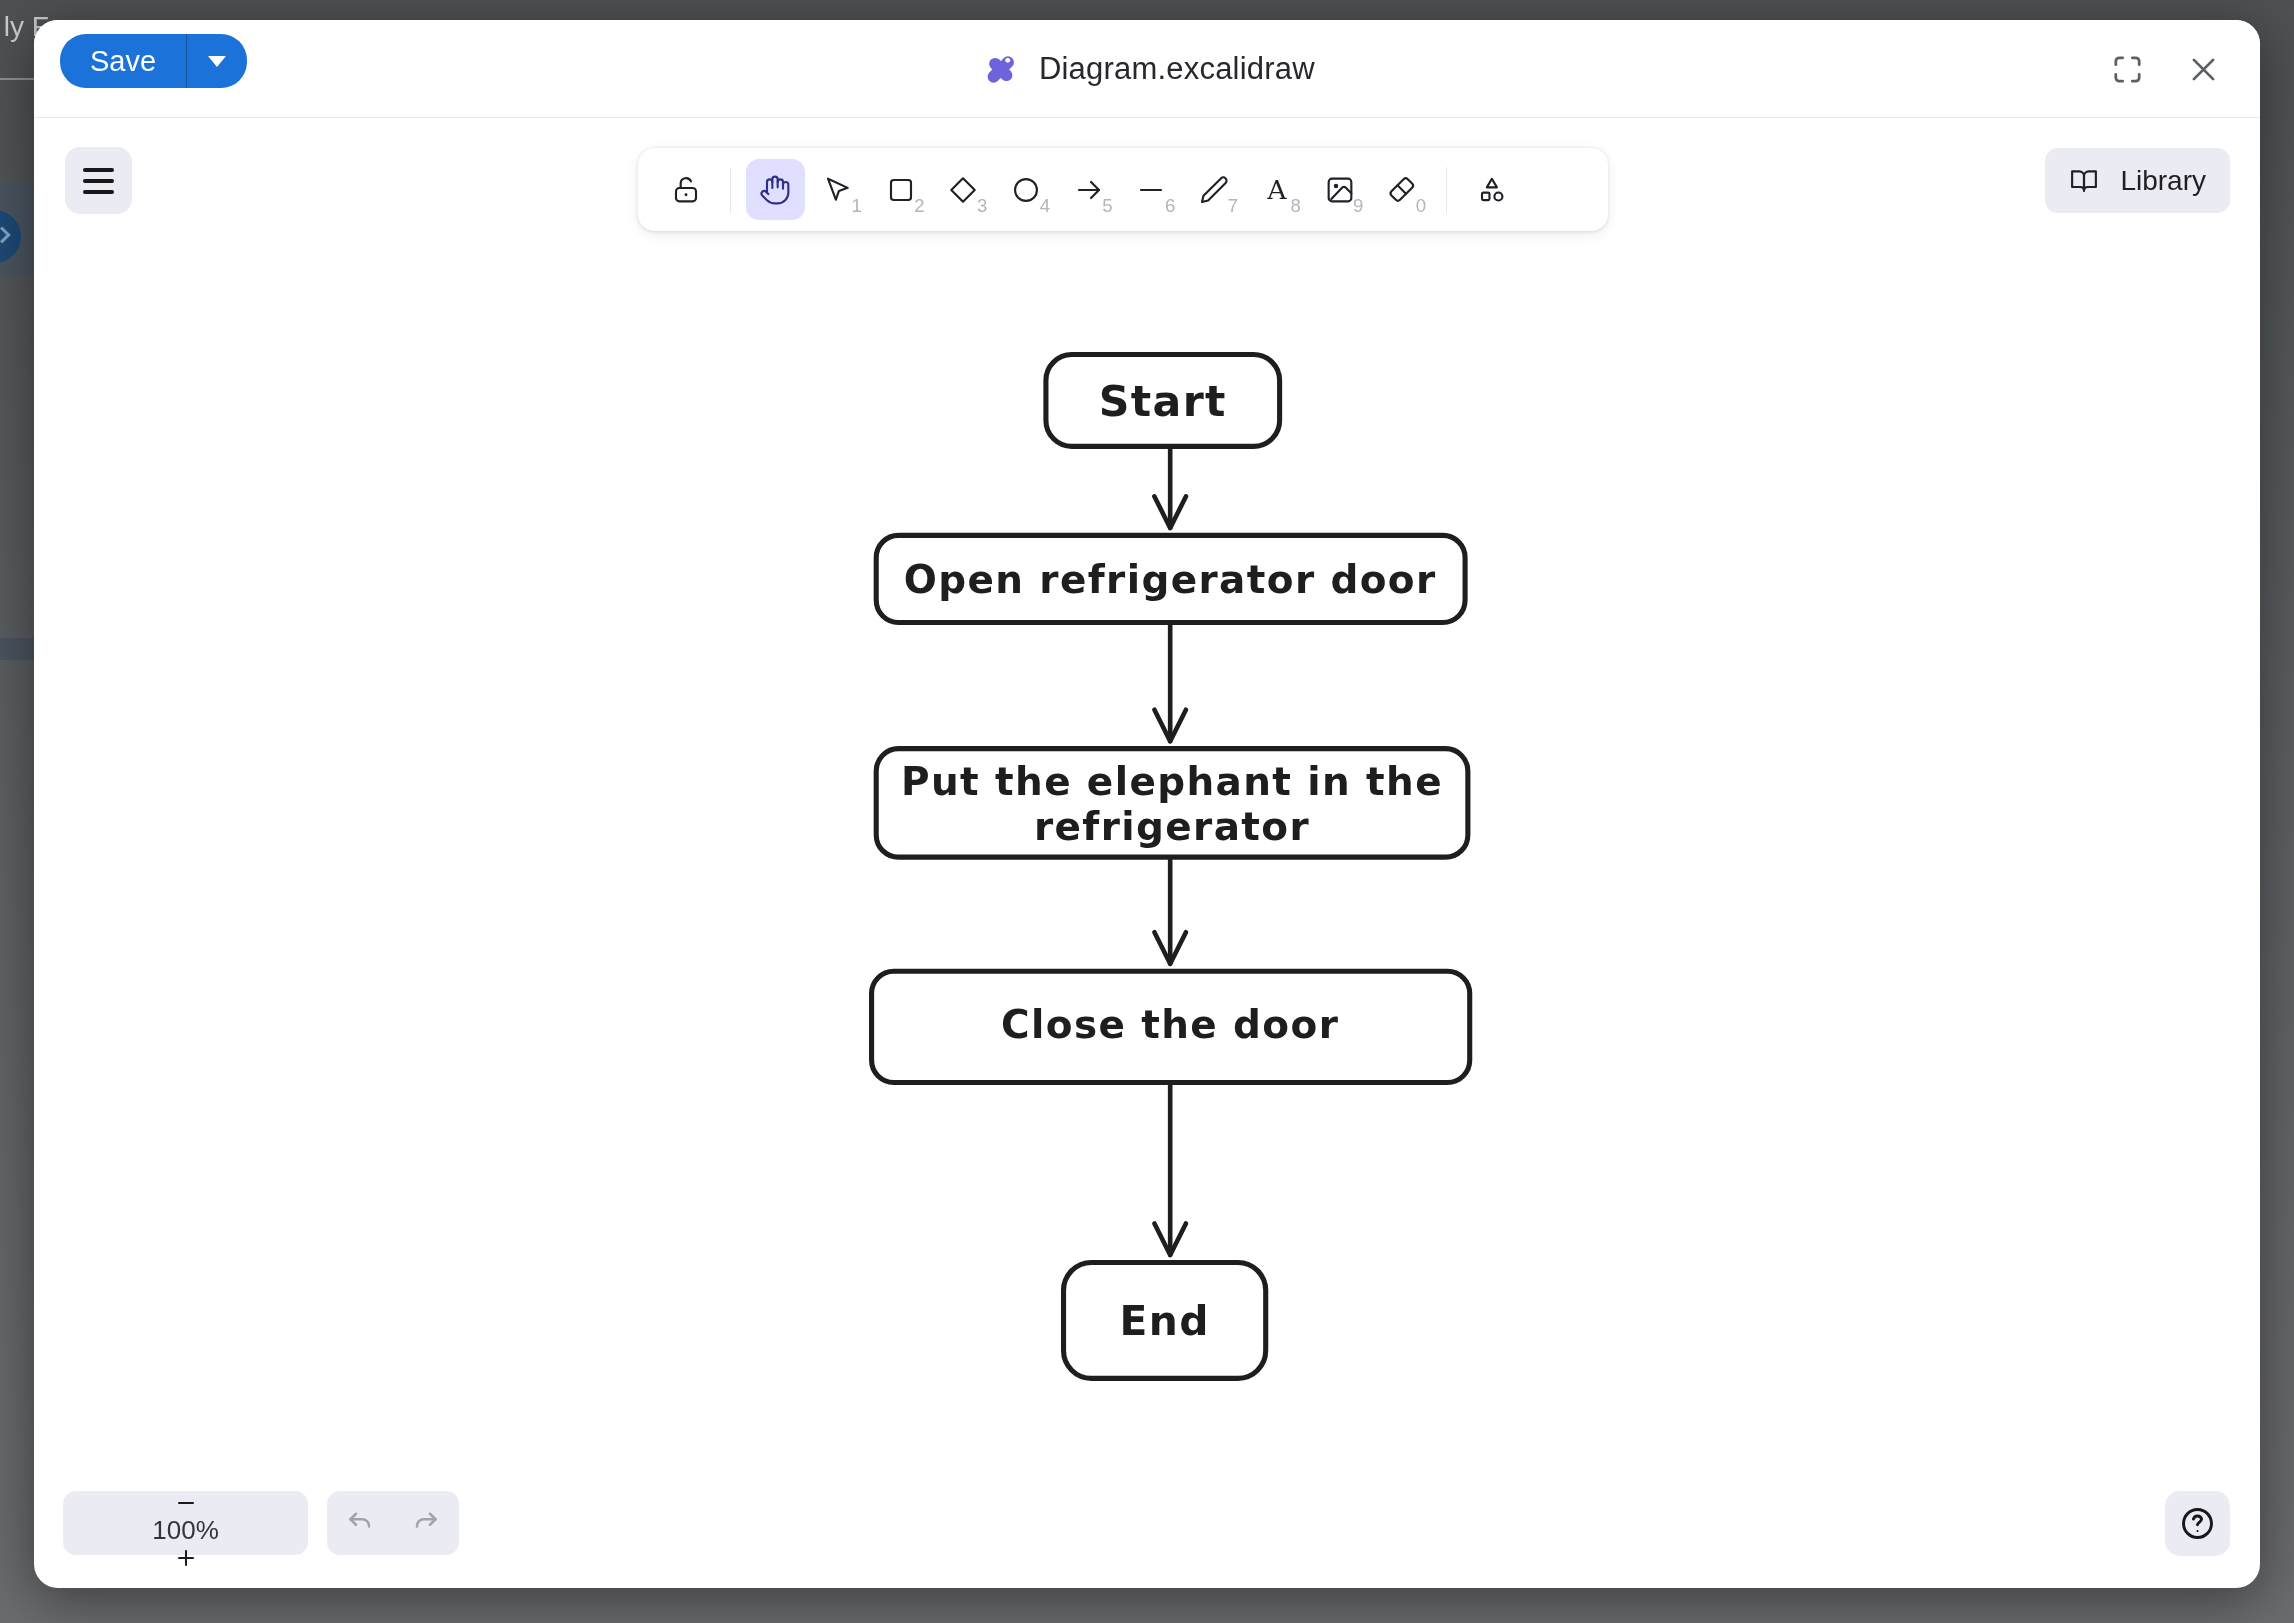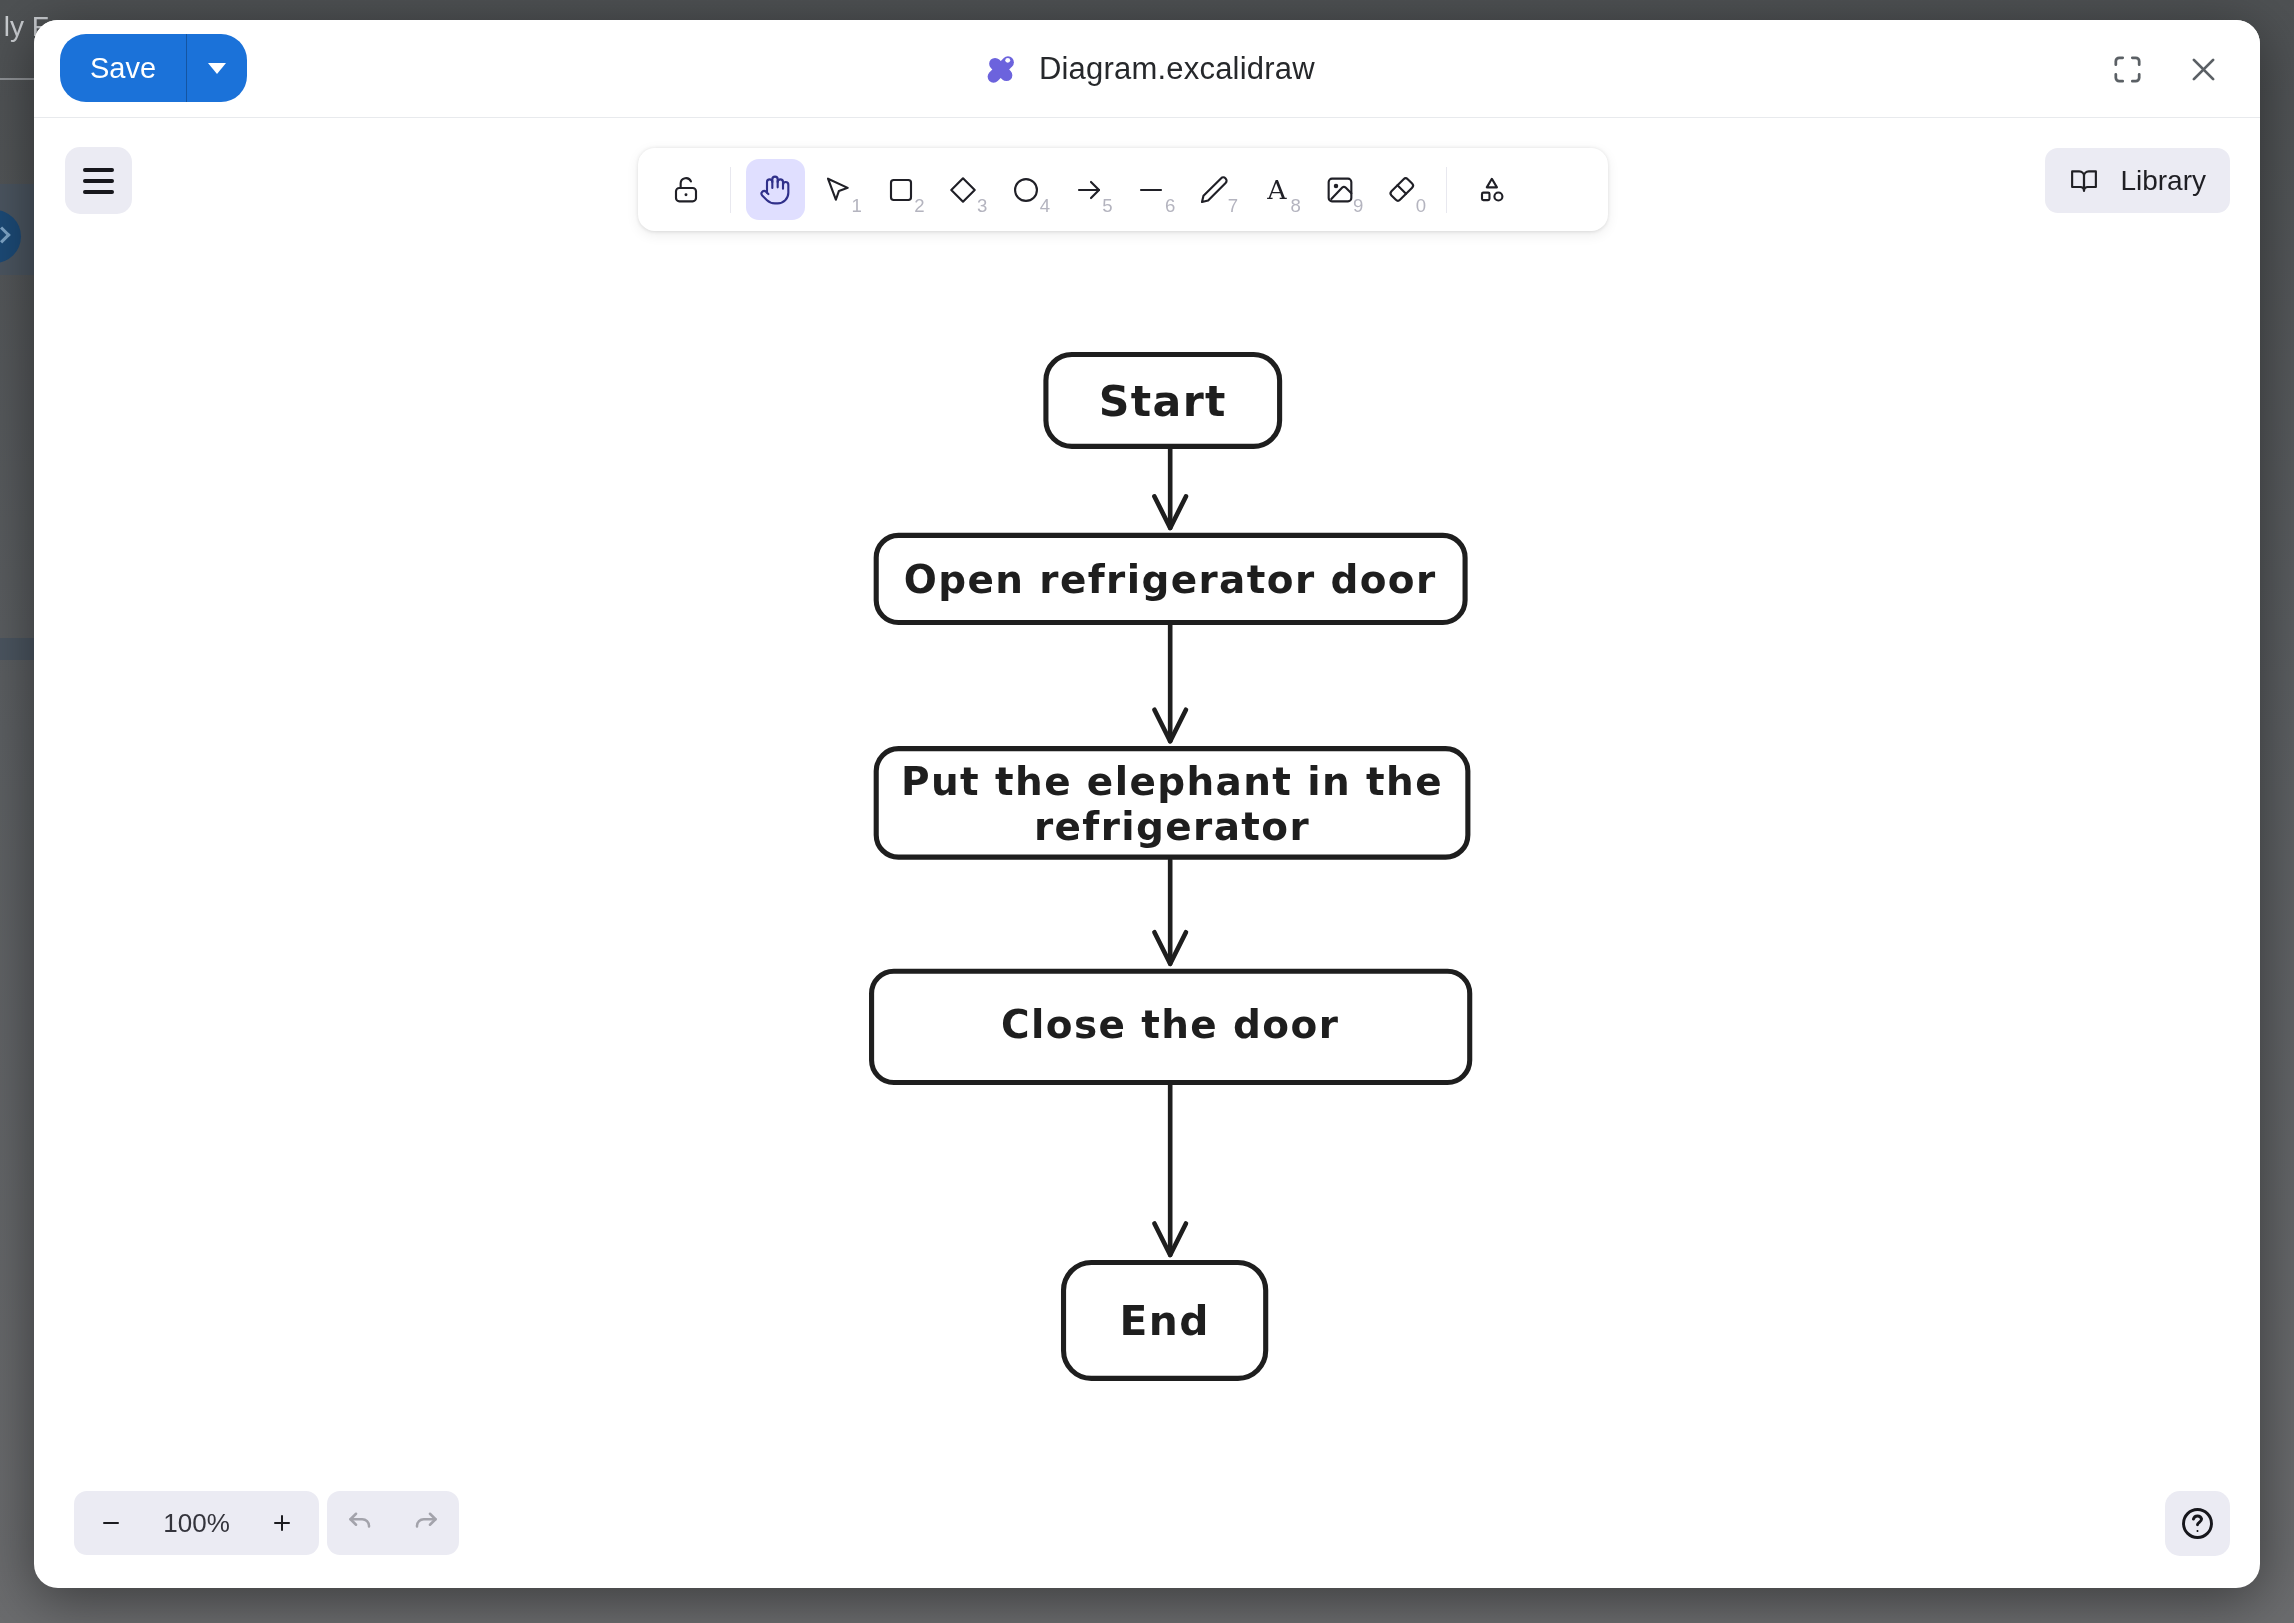--- a/index.html
+++ b/index.html
@@ -17,21 +17,21 @@
   .backdrop-circle{ position:absolute; left:-32px; top:210px; width:53px; height:53px; border-radius:50%; background:#1c4a76; }
   .backdrop-circle::after{ content:""; position:absolute; left:28px; top:18.6px; width:9.3px; height:9.3px;
     border-top:3.7px solid #7fa6c8; border-right:3.7px solid #7fa6c8; transform:rotate(45deg); }
 
   
   .modal{ position:absolute; left:34px; top:20.4px; width:2226px; height:1568px; background:#ffffff;
     border-radius:24px; box-shadow:0 11px 56px rgba(0,0,0,.45); overflow:hidden; }
 
   
   .header{ position:absolute; left:0; top:0; width:100%; height:98px; background:#fff; border-bottom:0.9px solid #e8eaed; }
-  .save-split{ position:absolute; left:26px; top:14px; height:68px; display:flex; border-radius:26px; overflow:hidden; background:#1b72d9; }
+  .save-split{ position:absolute; left:26px; top:14px; height:54px; display:flex; border-radius:26px; overflow:hidden; background:#1b72d9; }
   .save-main{ display:flex; align-items:center; padding:0 30px; color:#fff; font-size:29px; font-weight:500; cursor:pointer; }
   .save-caret{ width:61px; display:flex; align-items:center; justify-content:center; border-left:0.9px solid rgba(0,0,0,.25); cursor:pointer; }
   .caret-down{ width:0; height:0; border-left:9.3px solid transparent; border-right:9.3px solid transparent; border-top:11px solid #fff; }
   .title-group{ position:absolute; left:50%; top:0; transform:translateX(-50%); height:98px; display:flex; align-items:center; gap:16.7px; }
   .doc-title{ font-size:31px; font-weight:500; color:#26282b; letter-spacing:0.2px; }
   .header-right{ position:absolute; right:33px; top:0; height:98px; display:flex; align-items:center; gap:28px; }
   .hdr-icon-btn{ width:48px; height:48px; display:flex; align-items:center; justify-content:center; cursor:pointer; border-radius:7.4px; }
   .hdr-icon-btn svg{ width:33px; height:33px; stroke:#5b6065; }
 
   
@@ -47,21 +47,21 @@
   .tool-btn svg{ width:32px; height:32px; stroke:currentColor; fill:none; stroke-width:1.6; stroke-linecap:round; stroke-linejoin:round; }
   .tool-btn.active{ background:#e0dfff; color:#30308a; }
   .tool-num{ position:absolute; bottom:3.7px; right:5.6px; font-size:18.6px; color:#b4b4bf; }
   .tb-divider{ width:0.9px; height:46px; background:#e8e8ef; margin:0 11px; flex:none; }
 
   .library-btn{ top:128px; right:30px; height:65px; border-radius:13px; padding:0 24px; gap:21px; }
   .library-btn svg{ width:30px; height:30px; stroke:#1f1f24; fill:none; stroke-width:1.7; stroke-linecap:round; stroke-linejoin:round; }
   .library-label{ font-size:28px; color:#1f1f24; }
 
   
-  .zoom-pill{ position:absolute; left:40px; top:1471px; width:245px; height:64px; background:#ebebf3; border-radius:13px; display:flex; align-items:center; }
+  .zoom-pill{ position:absolute; left:29px; top:1471px; width:245px; height:64px; background:#ebebf3; border-radius:13px; display:flex; align-items:center;flex-direction:column; }
   .zoom-btn{ width:74px; height:100%; display:flex; align-items:center; justify-content:center; cursor:pointer; }
   .zoom-btn svg{ width:24px; height:24px; stroke:#1b1b1f; stroke-width:2; stroke-linecap:round; }
   .zoom-level{ flex:1; text-align:center; font-size:26px; color:#34343c; cursor:pointer; }
   .undo-pill{ position:absolute; left:293px; top:1471px; width:132px; height:64px; background:#ebebf3; border-radius:13px; display:flex; }
   .undo-btn{ width:66px; height:100%; display:flex; align-items:center; justify-content:center; cursor:pointer; }
   .undo-btn svg{ width:30px; height:30px; stroke:#a3a3ab; fill:none; stroke-width:2; stroke-linecap:round; stroke-linejoin:round; }
   .help-btn{ top:1471px; right:30px; width:65px; height:65px; }
   .help-btn svg{ width:39px; height:39px; stroke:#17171c; fill:none; stroke-width:1.8; stroke-linecap:round; stroke-linejoin:round; }
 
   

